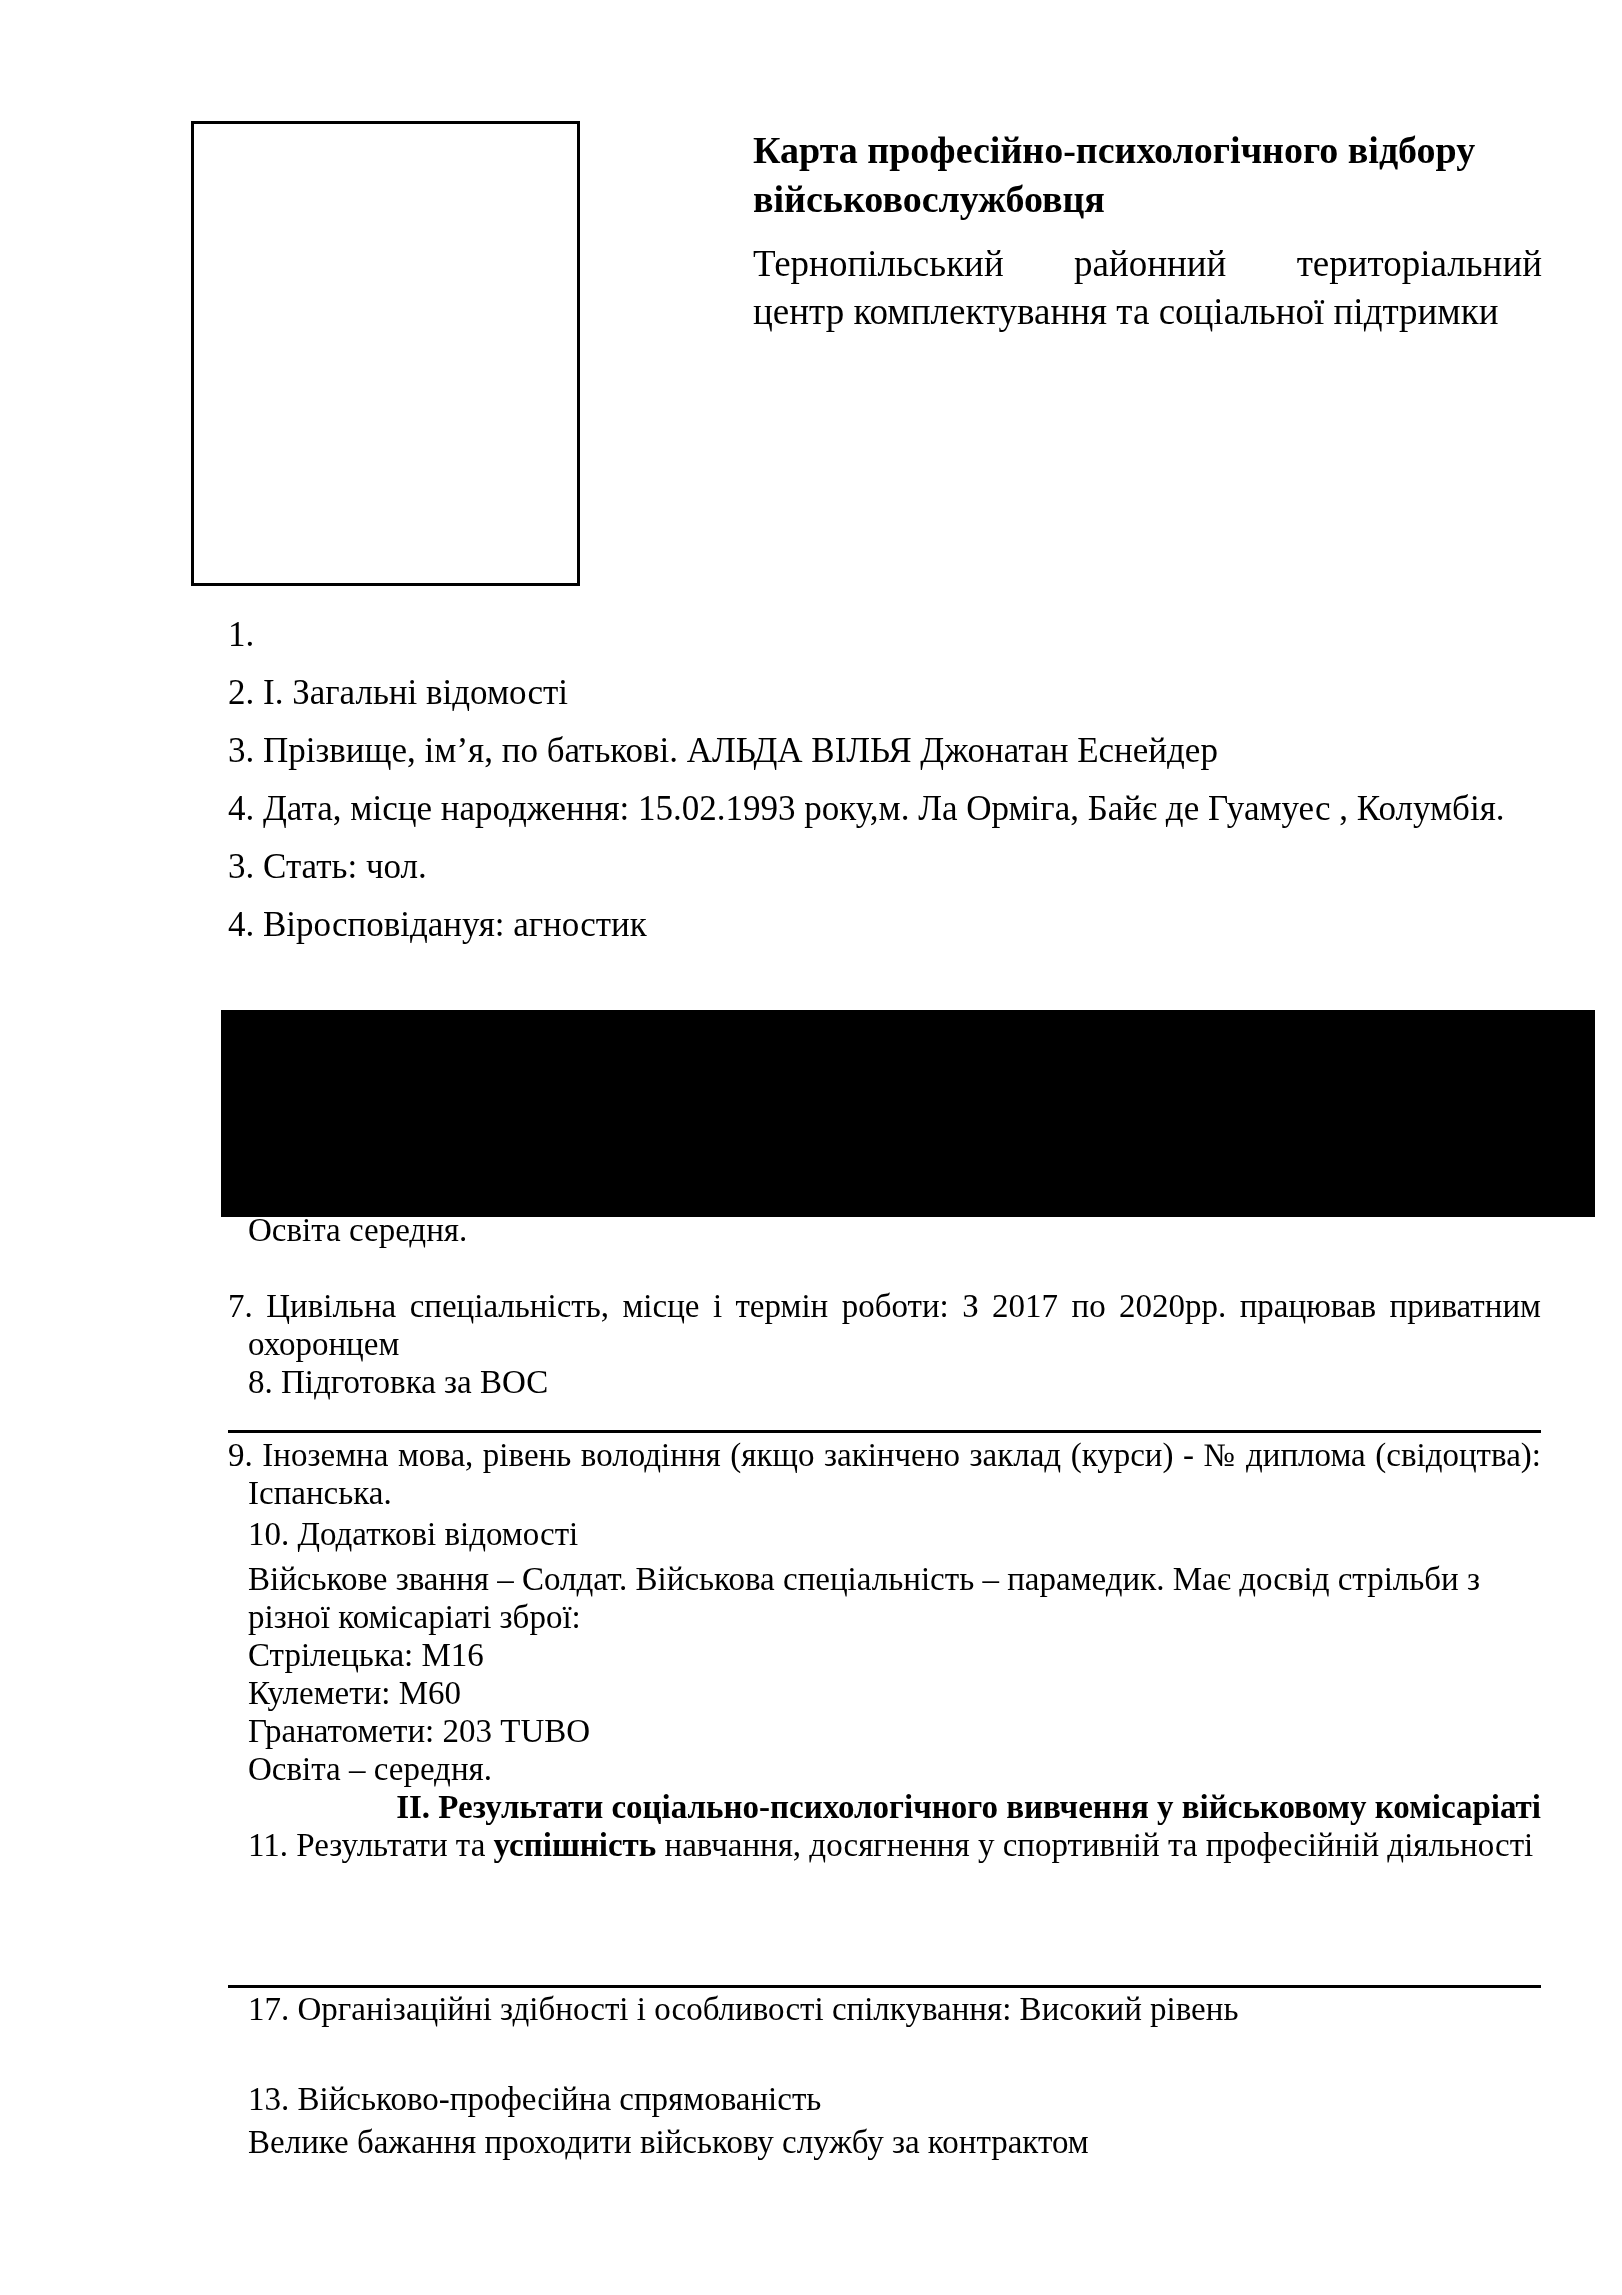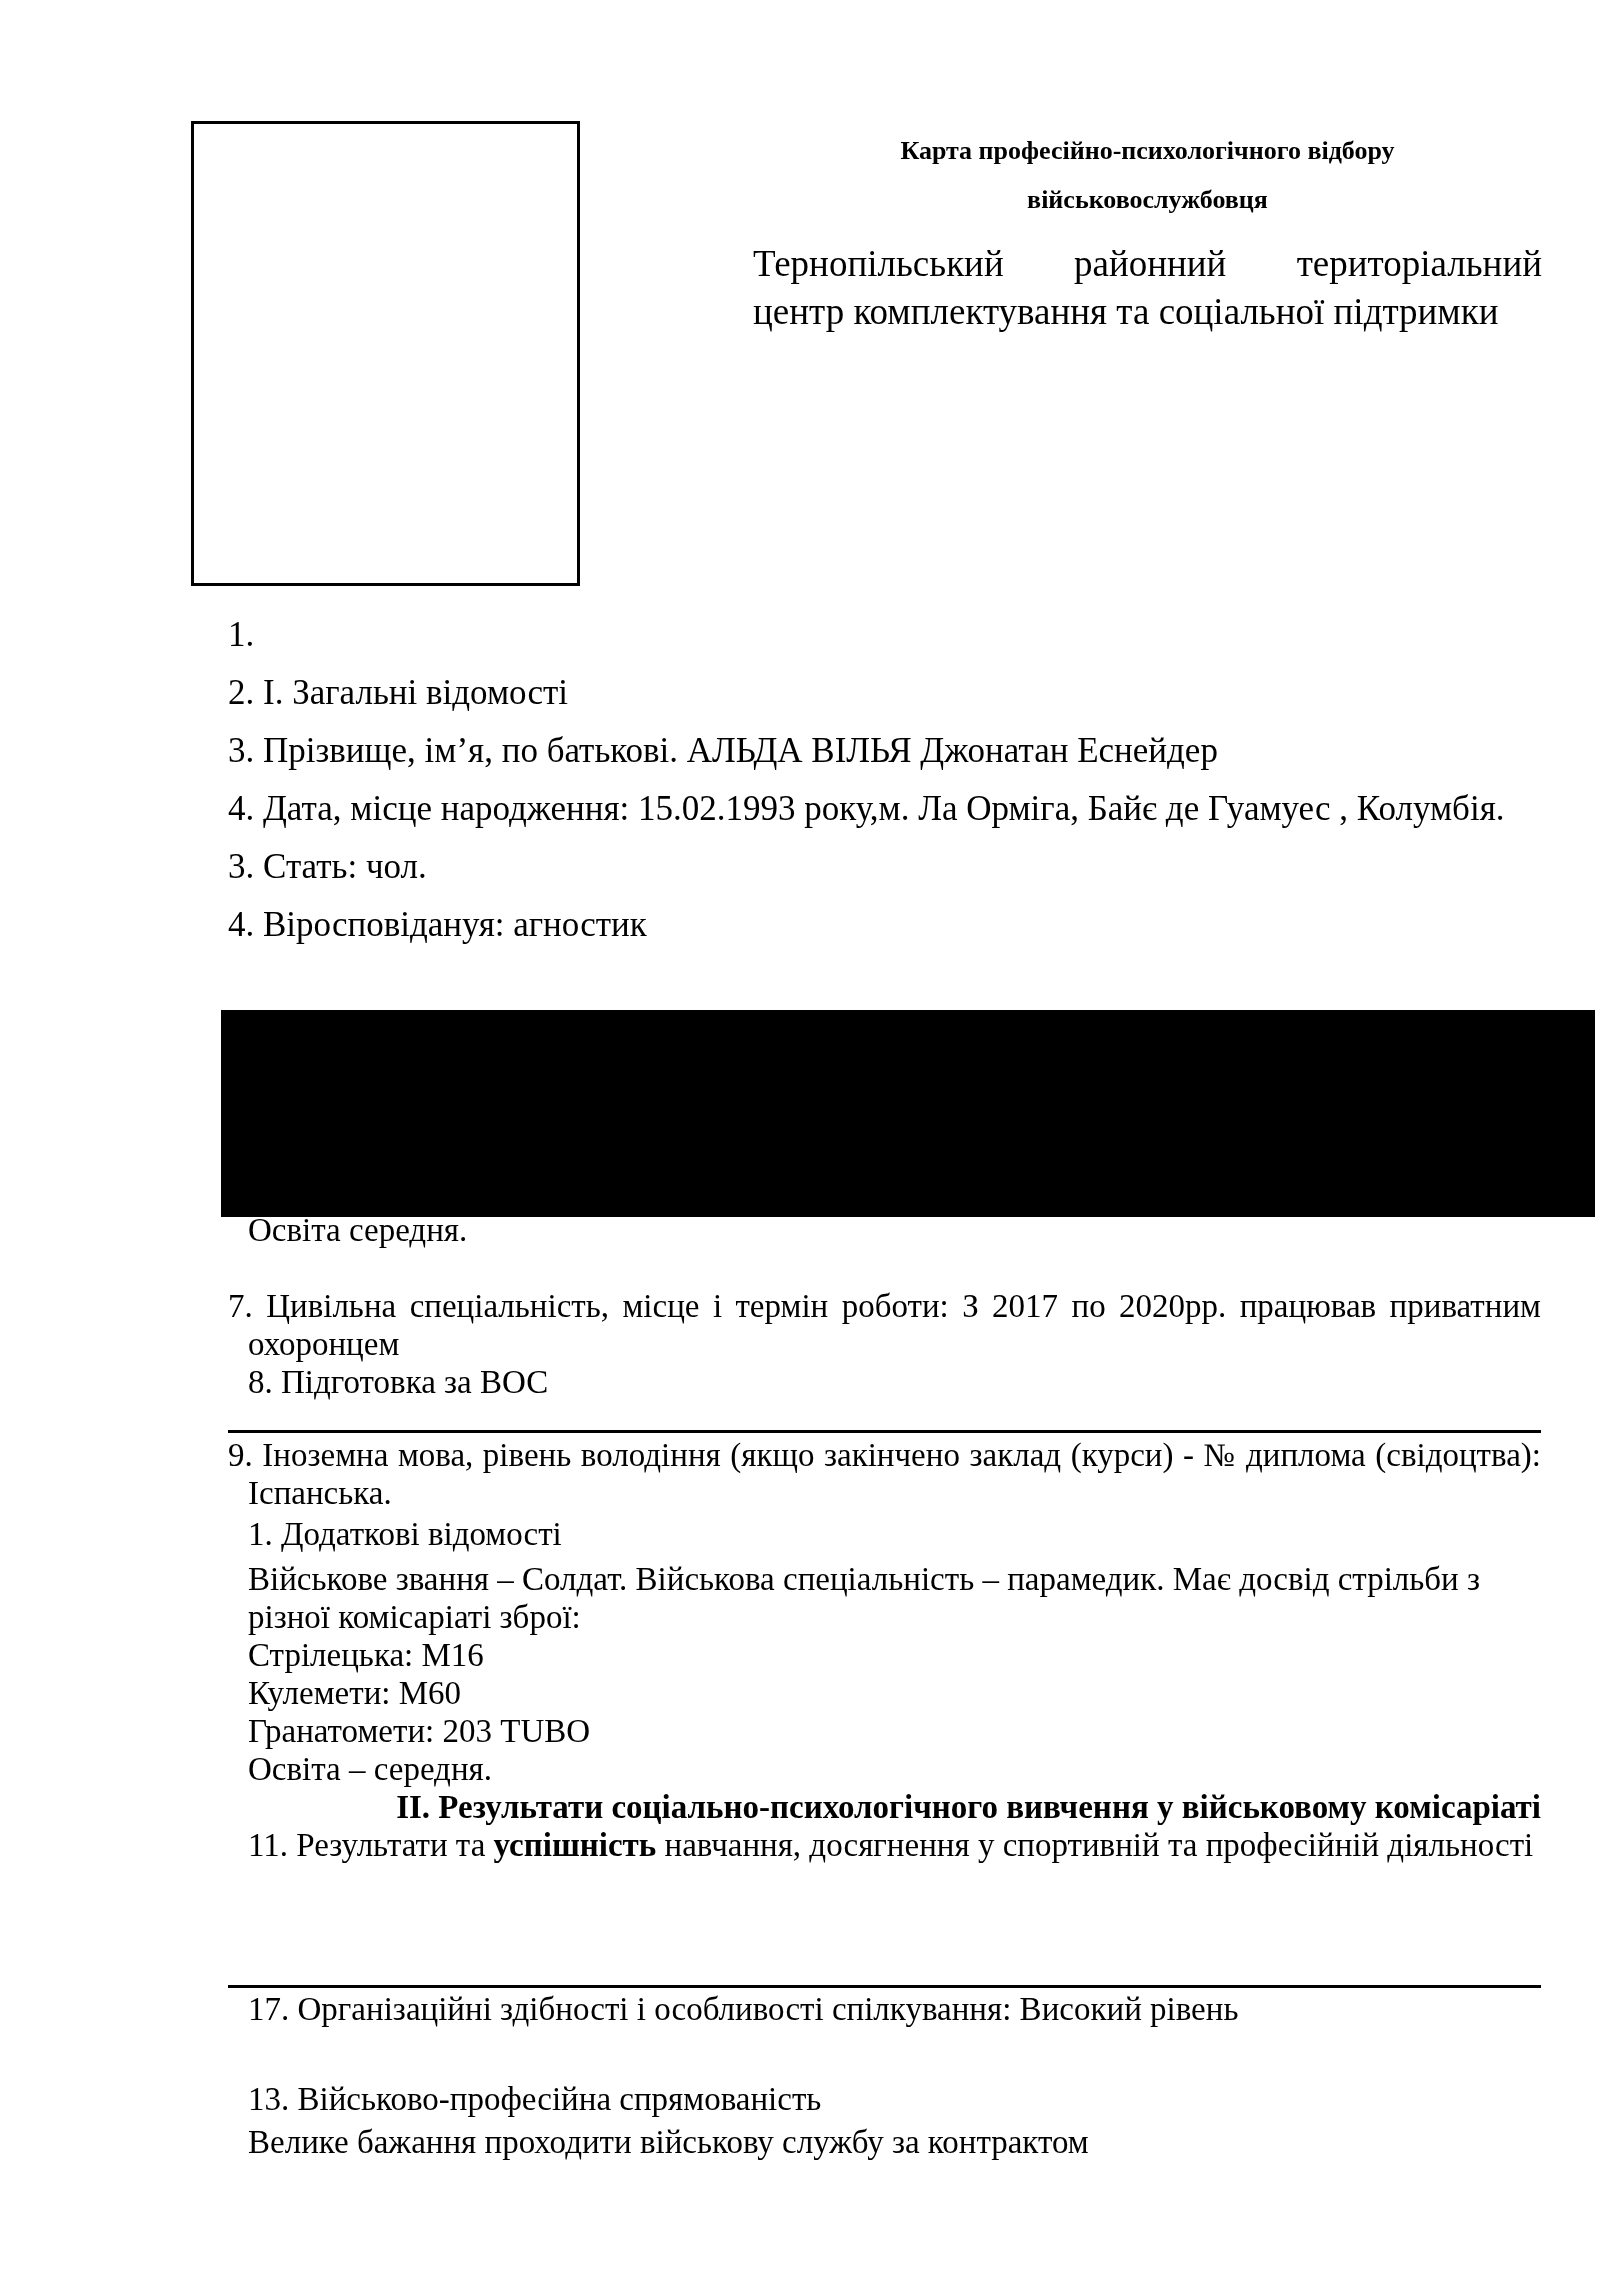--- a/index.html
+++ b/index.html
@@ -18,22 +18,22 @@
     left: 191px; top: 121px;
     width: 389px; height: 465px;
     border: 3.9px solid #000000;
     box-sizing: border-box;
     background: #ffffff;
   }
 
   
   .title-block { left: 753px; top: 126px; width: 789px; }
   .title-line {
-    font-size: 26px; font-weight: bold;
-    line-height: 49px; white-space: nowrap; text-align: center;
+    font-size: 38px; font-weight: bold;
+    line-height: 49px; white-space: nowrap;
   }
   .subtitle-block { left: 753px; top: 240px; width: 789px; }
   .subtitle-line { font-size: 37px; line-height: 48px; }
   .j-full { text-align: justify; text-align-last: justify; }
 
   
   .upper-list { left: 228px; top: 606px; width: 1374px; font-size: 35px; }
   .upper-list .li { line-height: 58px; white-space: nowrap; }
 
   
@@ -92,21 +92,21 @@
   </div>
 
   <div class="abs rule" style="top:1430px"></div>
 
   <div class="abs para" style="top:1436px">
     <div class="ln-j">9. Іноземна мова, рівень володіння (якщо закінчено заклад (курси) - № диплома (свідоцтва):</div>
     <div class="ln">Іспанська.</div>
   </div>
 
   <div class="abs para" style="top:1515px">
-    <div class="ln">1. Додаткові відомості</div>
+    <div class="ln">10. Додаткові відомості</div>
   </div>
 
   <div class="abs para" style="top:1560px">
     <div class="ln">Військове звання – Солдат. Військова спеціальність – парамедик. Має досвід стрільби з</div>
     <div class="ln">різної комісаріаті зброї:</div>
   </div>
 
   <div class="abs para" style="top:1636px">
     <div class="ln">Стрілецька: М16</div>
   </div>

